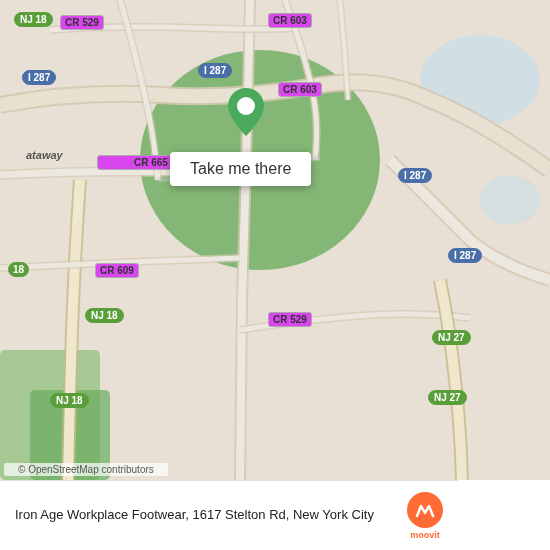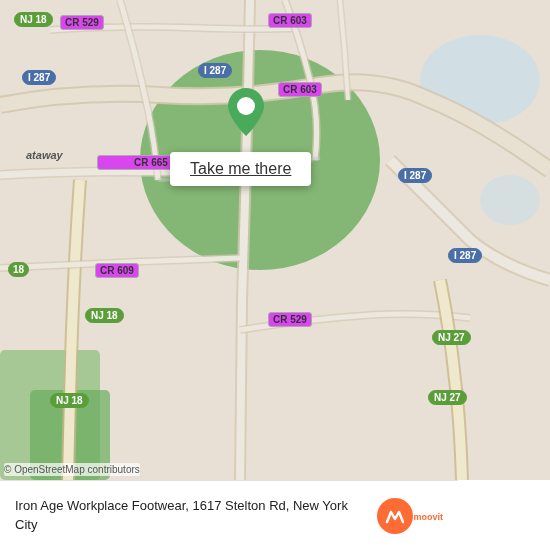--- a/index.html
+++ b/index.html
@@ -76,32 +76,31 @@
       border-radius: 4px;
       padding: 8px 20px;
       box-shadow: 0 2px 8px rgba(0,0,0,0.3);
       font-size: 16px;
       font-weight: 500;
       color: #333;
       cursor: pointer;
       z-index: 10;
       border: none;
       white-space: nowrap;
-      text-decoration: underline;
     }
 
     
     .map-copyright {
       position: absolute;
       bottom: 4px;
       left: 4px;
       font-size: 10px;
       color: #555;
       background: rgba(255,255,255,0.7);
-      padding: 1px 0;
+      padding: 1px 14px;
       border-radius: 2px;
     }
 
     
     #info-bar {
       width: 458px;
       height: 70px;
       background: white;
       display: flex;
       align-items: center;
@@ -112,21 +111,21 @@
 
     .info-text {
       font-size: 13px;
       color: #222;
       line-height: 1.4;
       flex: 1;
     }
 
     .moovit-logo {
       display: flex;
-      flex-direction: row;
+      flex-direction: column;
       align-items: center;
       margin-left: 10px;
     }
 
     .moovit-icon {
       width: 36px;
       height: 36px;
       background: #ff6b35;
       border-radius: 50%;
       display: flex;

